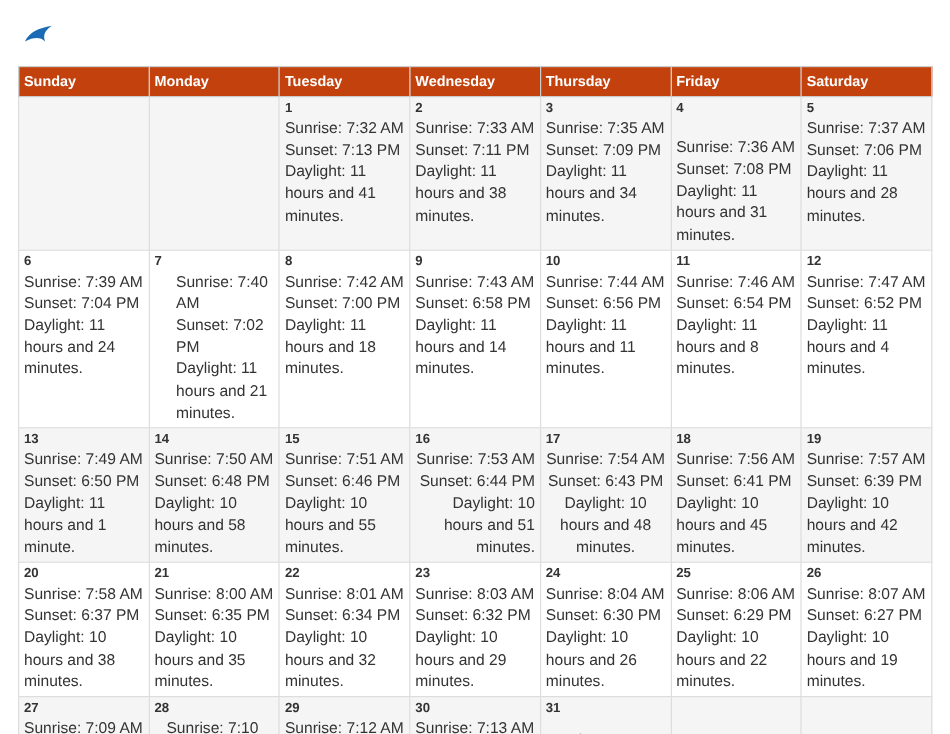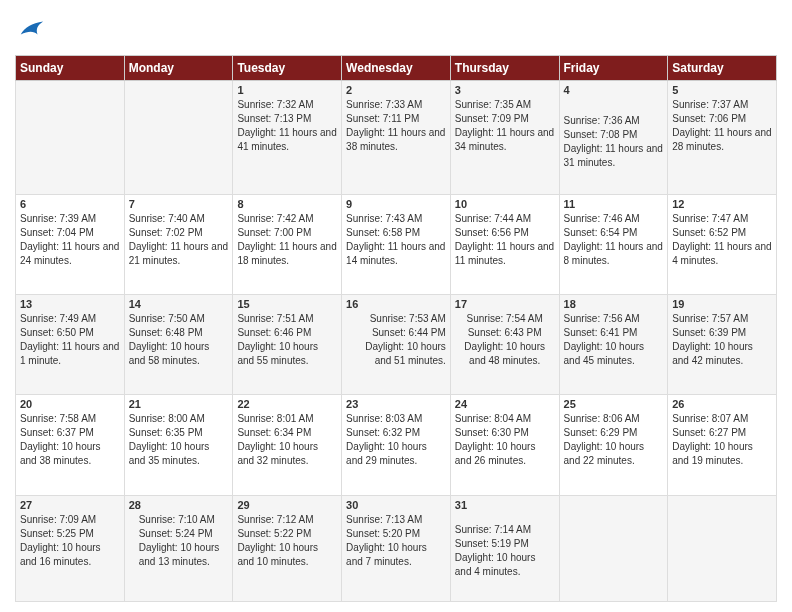--- a/index.html
+++ b/index.html
@@ -56,21 +56,21 @@
       color: #555;
       font-weight: normal;
     }
     .calendar-table {
       width: 100%;
       border-collapse: collapse;
       flex: 1;
       table-layout: fixed;
     }
     .calendar-table th {
-      background-color: #7f1d1d;
+      background-color: #c2410c;
       color: #fff;
       font-size: 12px;
       font-weight: bold;
       padding: 5px 4px;
       text-align: left;
       border: 1px solid #ccc;
     }
     .calendar-table td {
       vertical-align: top;
       border: 1px solid #ddd;
@@ -86,21 +86,21 @@
     .calendar-table tr:nth-child(even) td {
       background-color: #fff;
     }
     .day-number {
       font-weight: bold;
       font-size: 11px;
       display: block;
       margin-bottom: 2px;
     }
     .day-info {
-      font-size: 10px;
+      font-size: 13px;
       line-height: 1.4;
       color: #333;
     }
     .empty-cell {
       background: #f5f5f5 !important;
     }
   </style>
 </head>
 <body>
 
@@ -176,21 +176,21 @@
         </tr>
         <tr>
           <td>
             <span class="day-number">6</span>
             <div class="day-info" style="white-space: pre-line;">Sunrise: 7:39 AM
 Sunset: 7:04 PM
 Daylight: 11 hours and 24 minutes.</div>
           </td>
           <td>
             <span class="day-number">7</span>
-            <div class="day-info" style="white-space: pre-line;">Sunrise: 7:40 AM
+            <div class="day-info" style="white-space: pre-line; margin-left: 18px;">Sunrise: 7:40 AM
 Sunset: 7:02 PM
 Daylight: 11 hours and 21 minutes.</div>
           </td>
           <td>
             <span class="day-number">8</span>
             <div class="day-info" style="white-space: pre-line;">Sunrise: 7:42 AM
 Sunset: 7:00 PM
 Daylight: 11 hours and 18 minutes.</div>
           </td>
           <td>

